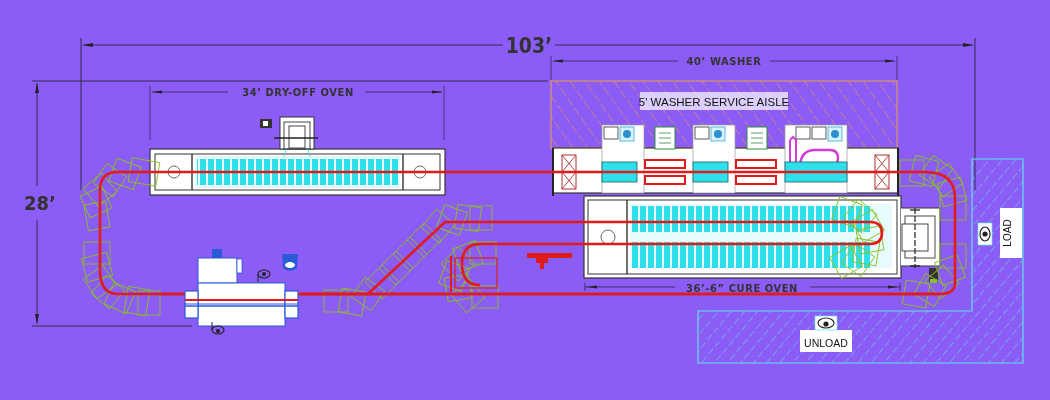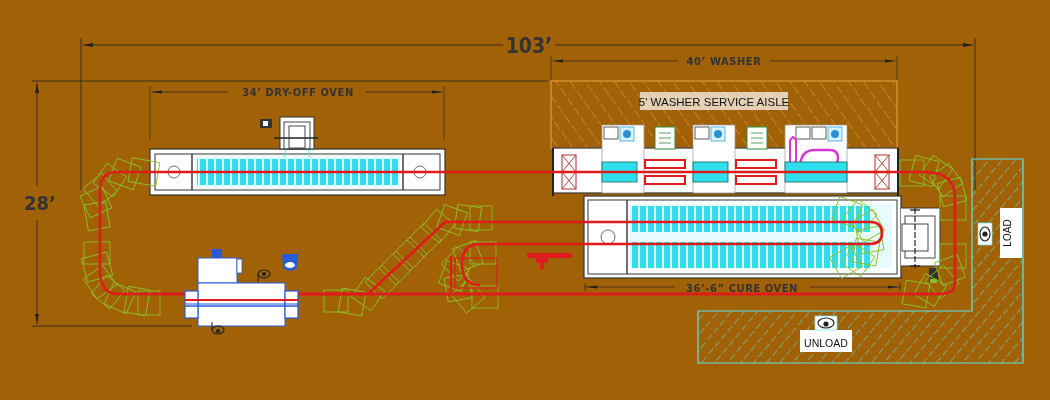--- a/index.html
+++ b/index.html
@@ -1,16 +1,16 @@
 <!DOCTYPE html>
 <html><head>
 <meta charset="utf-8">
 <style>
   html,body{margin:0;padding:0;background:#fff;}
-  #stage{position:relative;width:1050px;height:400px;overflow:hidden;background:#a16207;}
+  #stage{position:relative;width:1050px;height:400px;overflow:hidden;background:#8b5cf6;}
   svg{position:absolute;left:0;top:0;}
   .dimtxt{font-family:"DejaVu Sans Condensed","DejaVu Sans",sans-serif;font-weight:bold;fill:#333;}
   .lbl{font-family:"Liberation Sans",sans-serif;fill:#111;}
 </style>
 </head>
 <body>
 
 <div id="stage">
 <svg width="1050" height="400" viewBox="0 0 1050 400">
   <defs>

